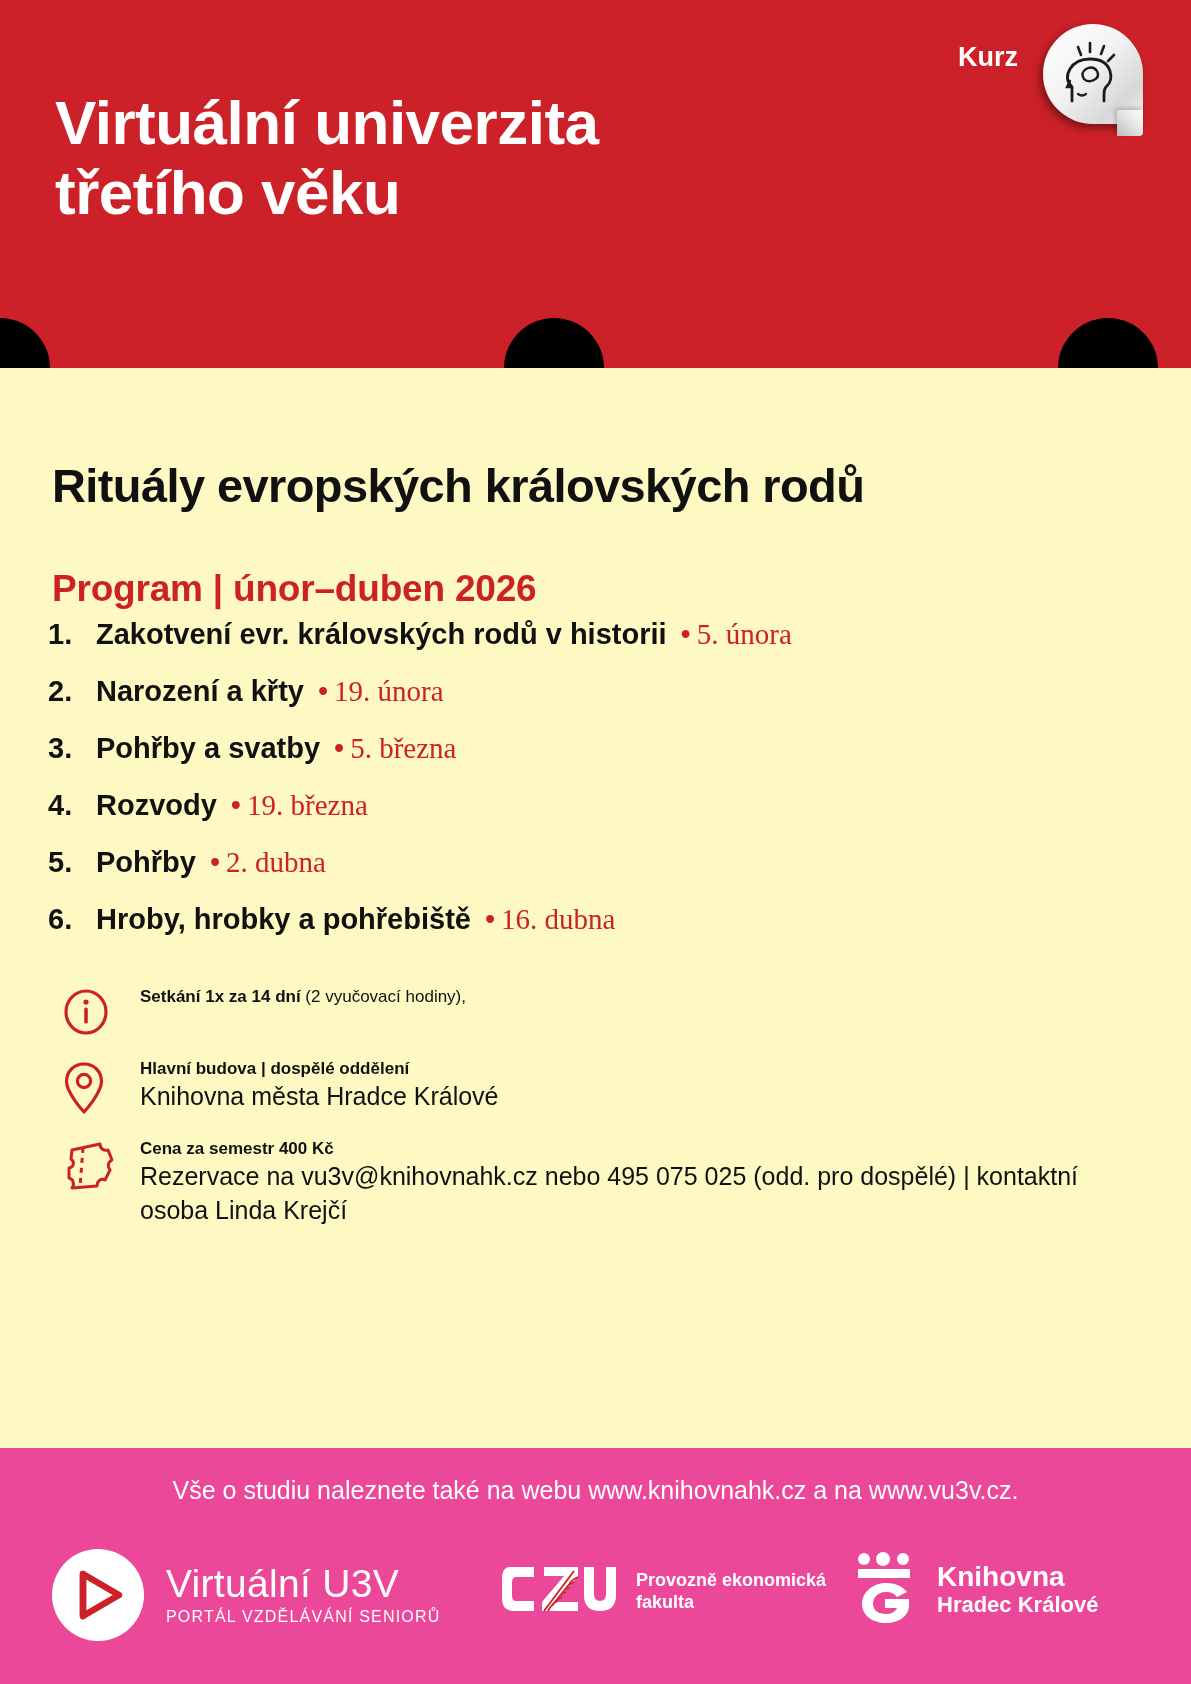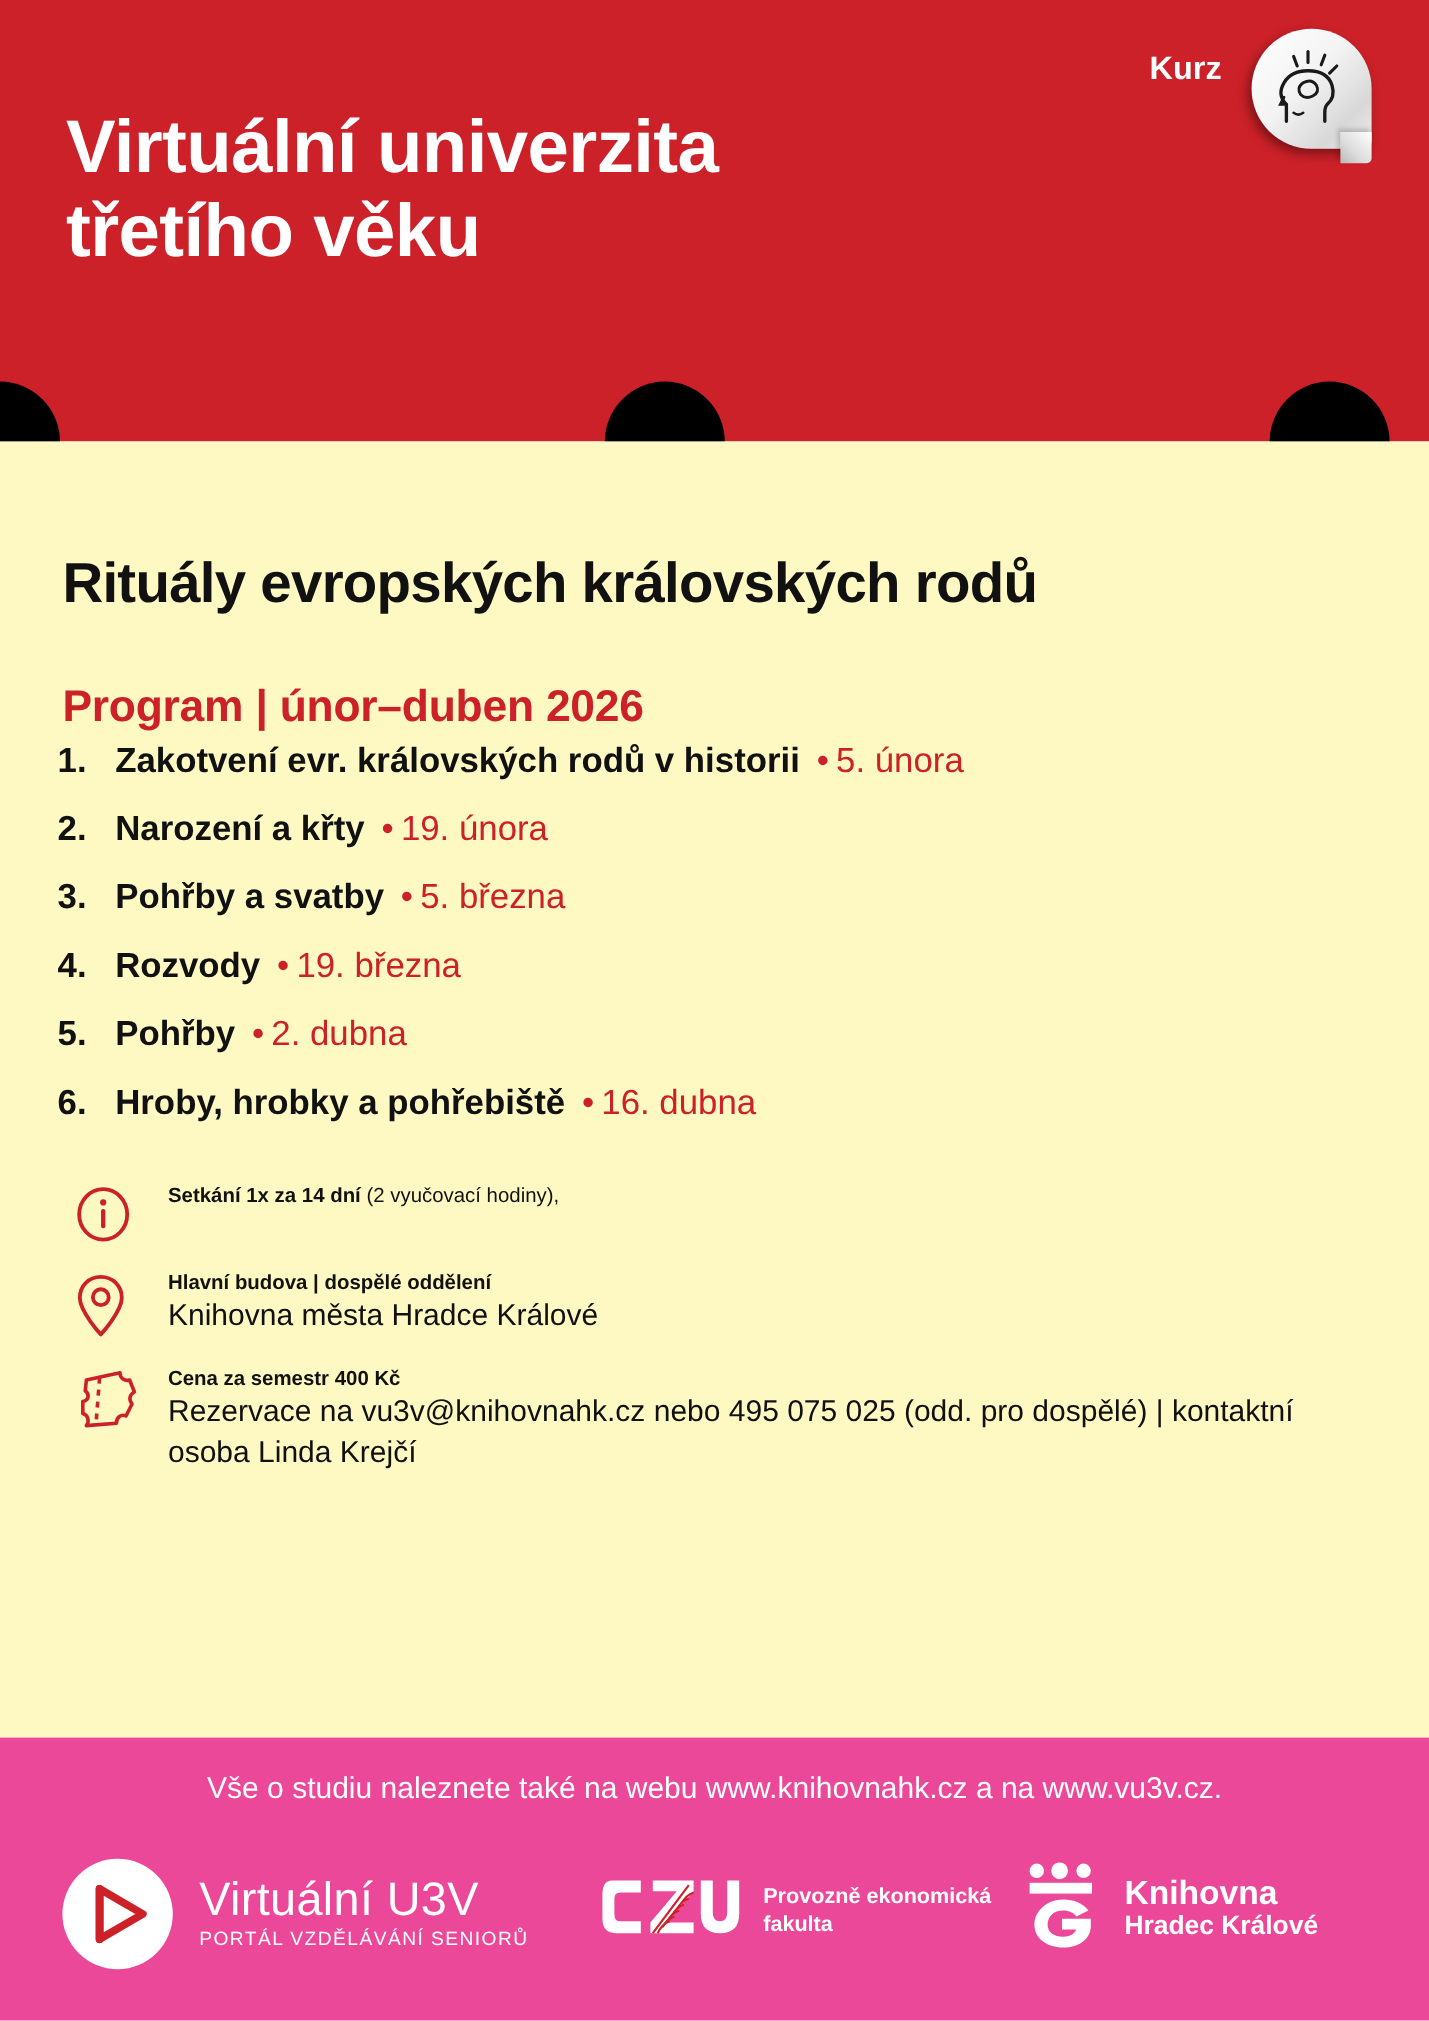--- a/index.html
+++ b/index.html
@@ -169,20 +169,21 @@
     color:#cc2128;
     font-size:29px;
     padding:0 6px 0 14px;
     line-height:1;
   }
   .prog-date {
     font-size:29px;
     font-weight:normal;
     color:#cc2128;
     white-space:nowrap;
+    font-family:Liberation Serif, serif;
   }
 
   
   .info-block {
     position:absolute;
     left:48px;
     top:618px;
     width:1100px;
   }
   .info-row {

